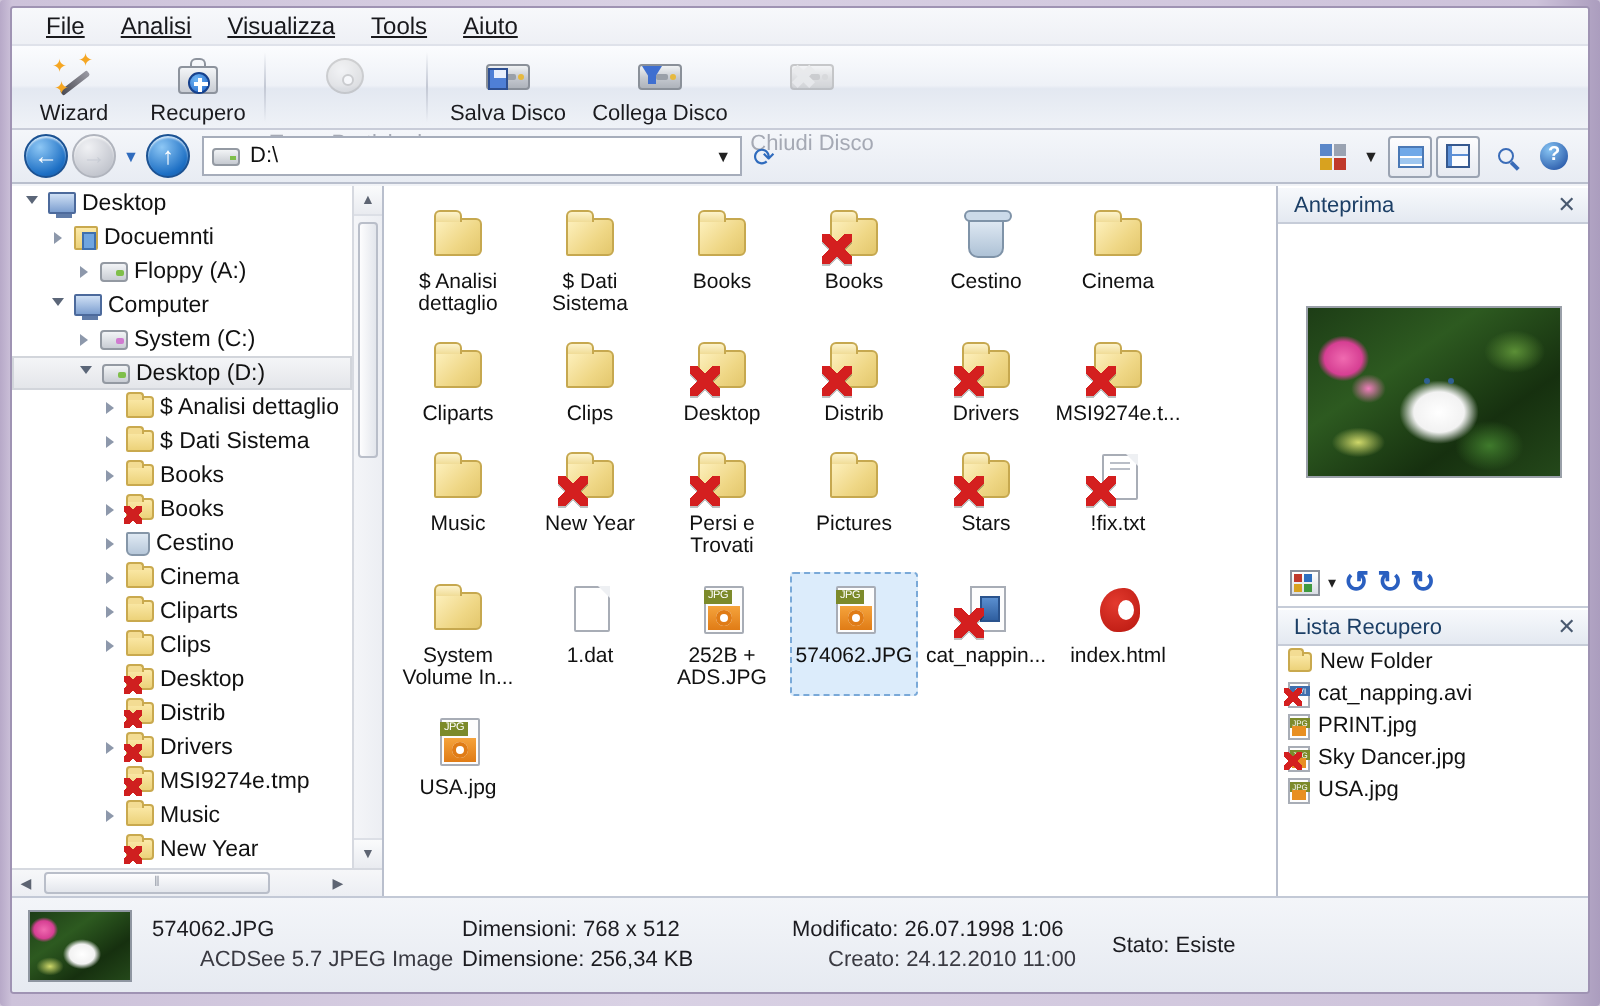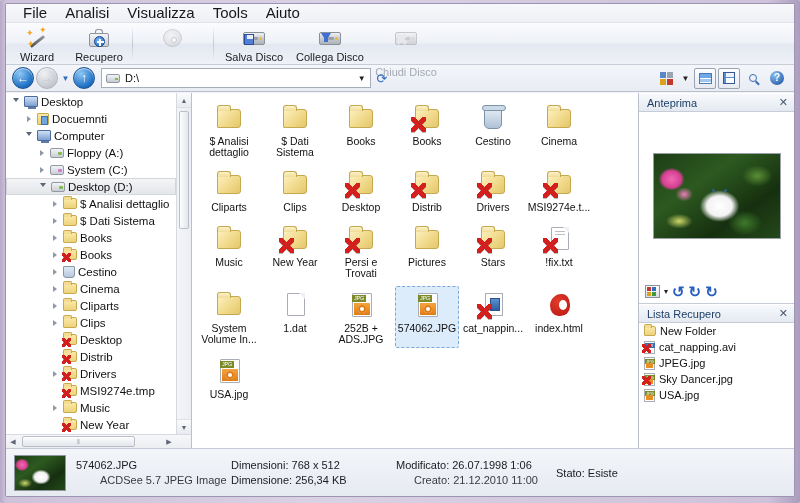--- a/index.html
+++ b/index.html
@@ -32,23 +32,24 @@
   
   #menubar {
     height: 19px;
     background: linear-gradient(to bottom,#f7f8fb,#eef0f5);
     display: flex; align-items: center;
     padding-left: 8px;
     border-bottom: 1px solid #dfe2ea;
   }
   .menu-item {
     padding: 2px 9px 3px 9px;
-    font-size: 15px;
+    font-size: 12px;
     color: #18181c;
     cursor: default;
+    text-decoration: underline;
   }
 
   
   #toolbar {
     height: 42px;
     background: linear-gradient(to bottom,#fbfcfe 0%,#eef1f7 48%,#e3e8f1 52%,#eff2f7 100%);
     display: flex; align-items: stretch;
     border-bottom: 1px solid #c8ccd8;
   }
   .tb-sep {
@@ -589,36 +590,36 @@
             <div class="tree-row">
               <span style="width:13px;flex:none;"></span>
               <span class="tw">
                 <i></i>
               </span>
               <span style="width:3px;flex:none;"></span>
               <span class="docico"></span>
               <span class="tlabel">Docuemnti</span>
             </div>
             <div class="tree-row">
+              <span style="width:26px;flex:none;"></span>
+              <span class="tw">
+                <i></i>
+              </span>
+              <span style="width:3px;flex:none;"></span>
+              <span class="driveico"></span>
+              <span class="tlabel">Floppy (A:)</span>
+            </div>
+            <div class="tree-row">
               <span style="width:13px;flex:none;"></span>
               <span class="tw open">
                 <i></i>
               </span>
               <span style="width:3px;flex:none;"></span>
               <span class="pcico"></span>
               <span class="tlabel">Computer</span>
-            </div>
-            <div class="tree-row">
-              <span style="width:26px;flex:none;"></span>
-              <span class="tw">
-                <i></i>
-              </span>
-              <span style="width:3px;flex:none;"></span>
-              <span class="driveico"></span>
-              <span class="tlabel">Floppy (A:)</span>
             </div>
             <div class="tree-row">
               <span style="width:26px;flex:none;"></span>
               <span class="tw">
                 <i></i>
               </span>
               <span style="width:3px;flex:none;"></span>
               <span class="driveico sys"></span>
               <span class="tlabel">System (C:)</span>
             </div>
@@ -983,21 +984,21 @@
                 <span class="tag blue">AVI</span>
                 <span class="delx"></span>
               </span>
               <span class="rl-label">cat_napping.avi</span>
             </div>
             <div class="rl-row">
               <span class="fileico-sm">
                 <span class="tag">JPG</span>
                 <span class="bar"></span>
               </span>
-              <span class="rl-label">JPEG.jpg</span>
+              <span class="rl-label">PRINT.jpg</span>
             </div>
             <div class="rl-row">
               <span class="fileico-sm">
                 <span class="tag">JPG</span>
                 <span class="bar"></span>
                 <span class="delx"></span>
               </span>
               <span class="rl-label">Sky Dancer.jpg</span>
             </div>
             <div class="rl-row">
@@ -1016,21 +1017,21 @@
       <div class="sb-col c1">
         <div class="sb-line">574062.JPG</div>
         <div class="sb-line sub">ACDSee 5.7 JPEG Image</div>
       </div>
       <div class="sb-col c2">
         <div class="sb-line">Dimensioni: 768 x 512</div>
         <div class="sb-line">Dimensione: 256,34 KB</div>
       </div>
       <div class="sb-col c3">
         <div class="sb-line">Modificato: 26.07.1998 1:06</div>
-        <div class="sb-line sub">Creato: 21.12.2010 11:00</div>
+        <div class="sb-line sub">Creato: 24.12.2010 11:00</div>
       </div>
       <div class="sb-col">
         <div class="sb-line">Stato: Esiste</div>
       </div>
     </div>
 
   </div>
 </div>
 
 </body></html>

